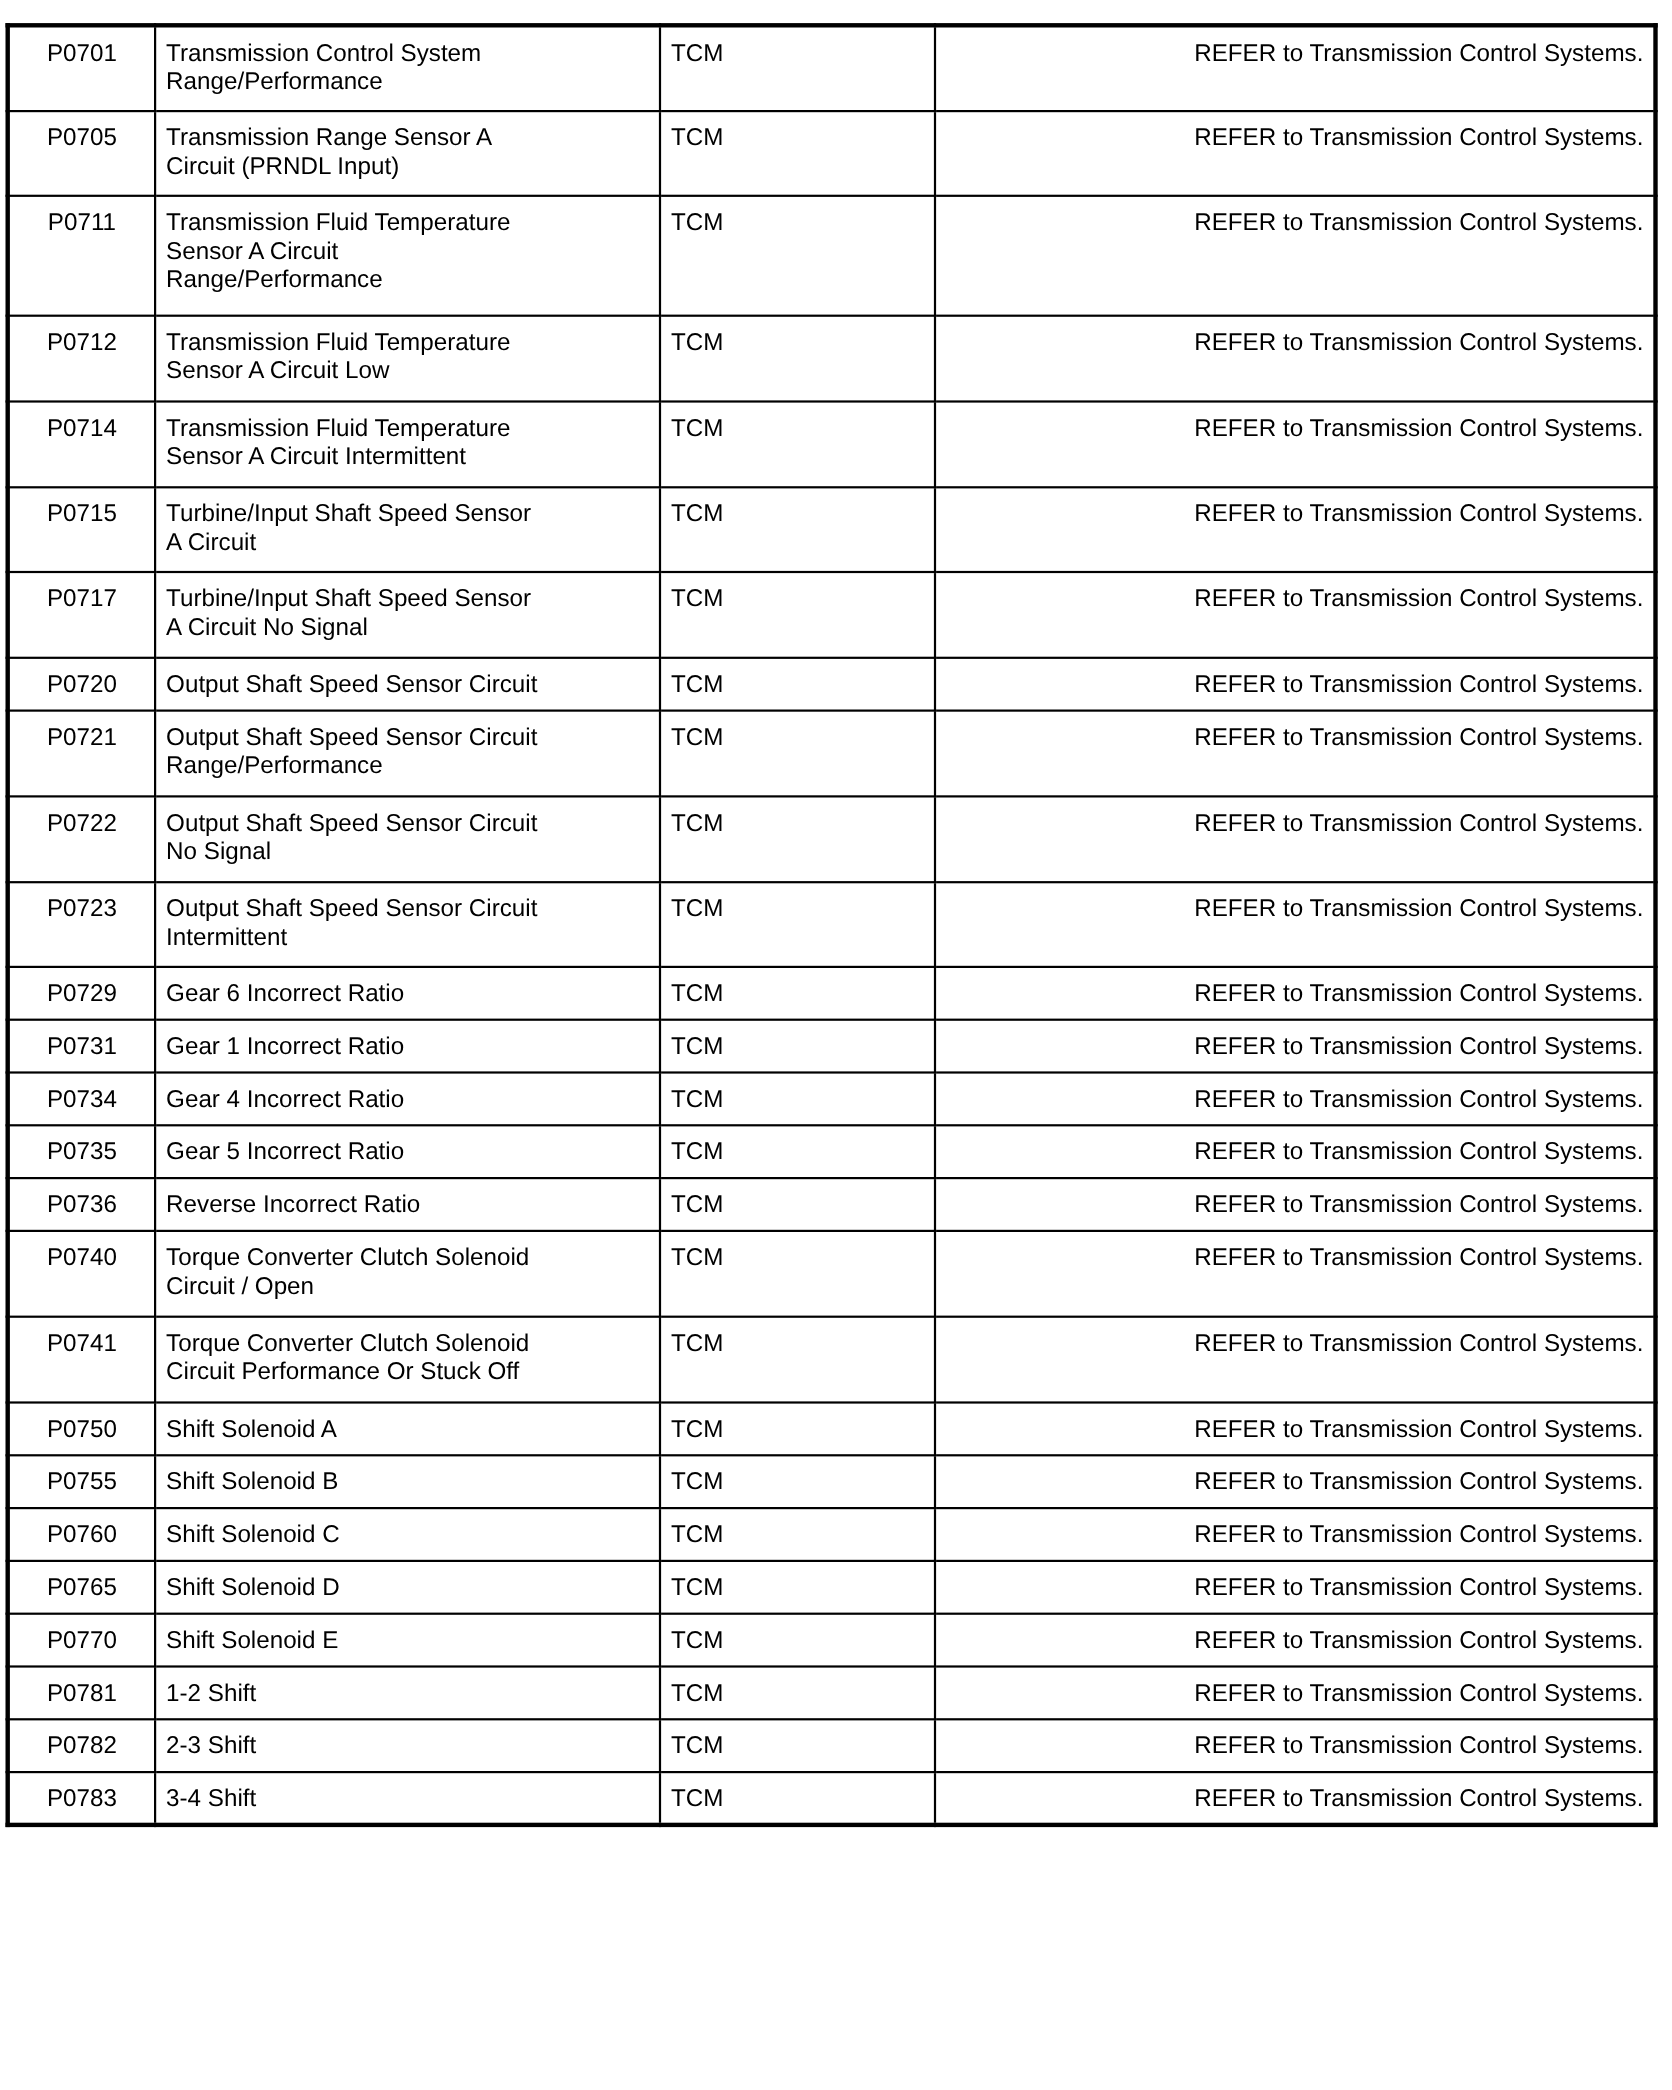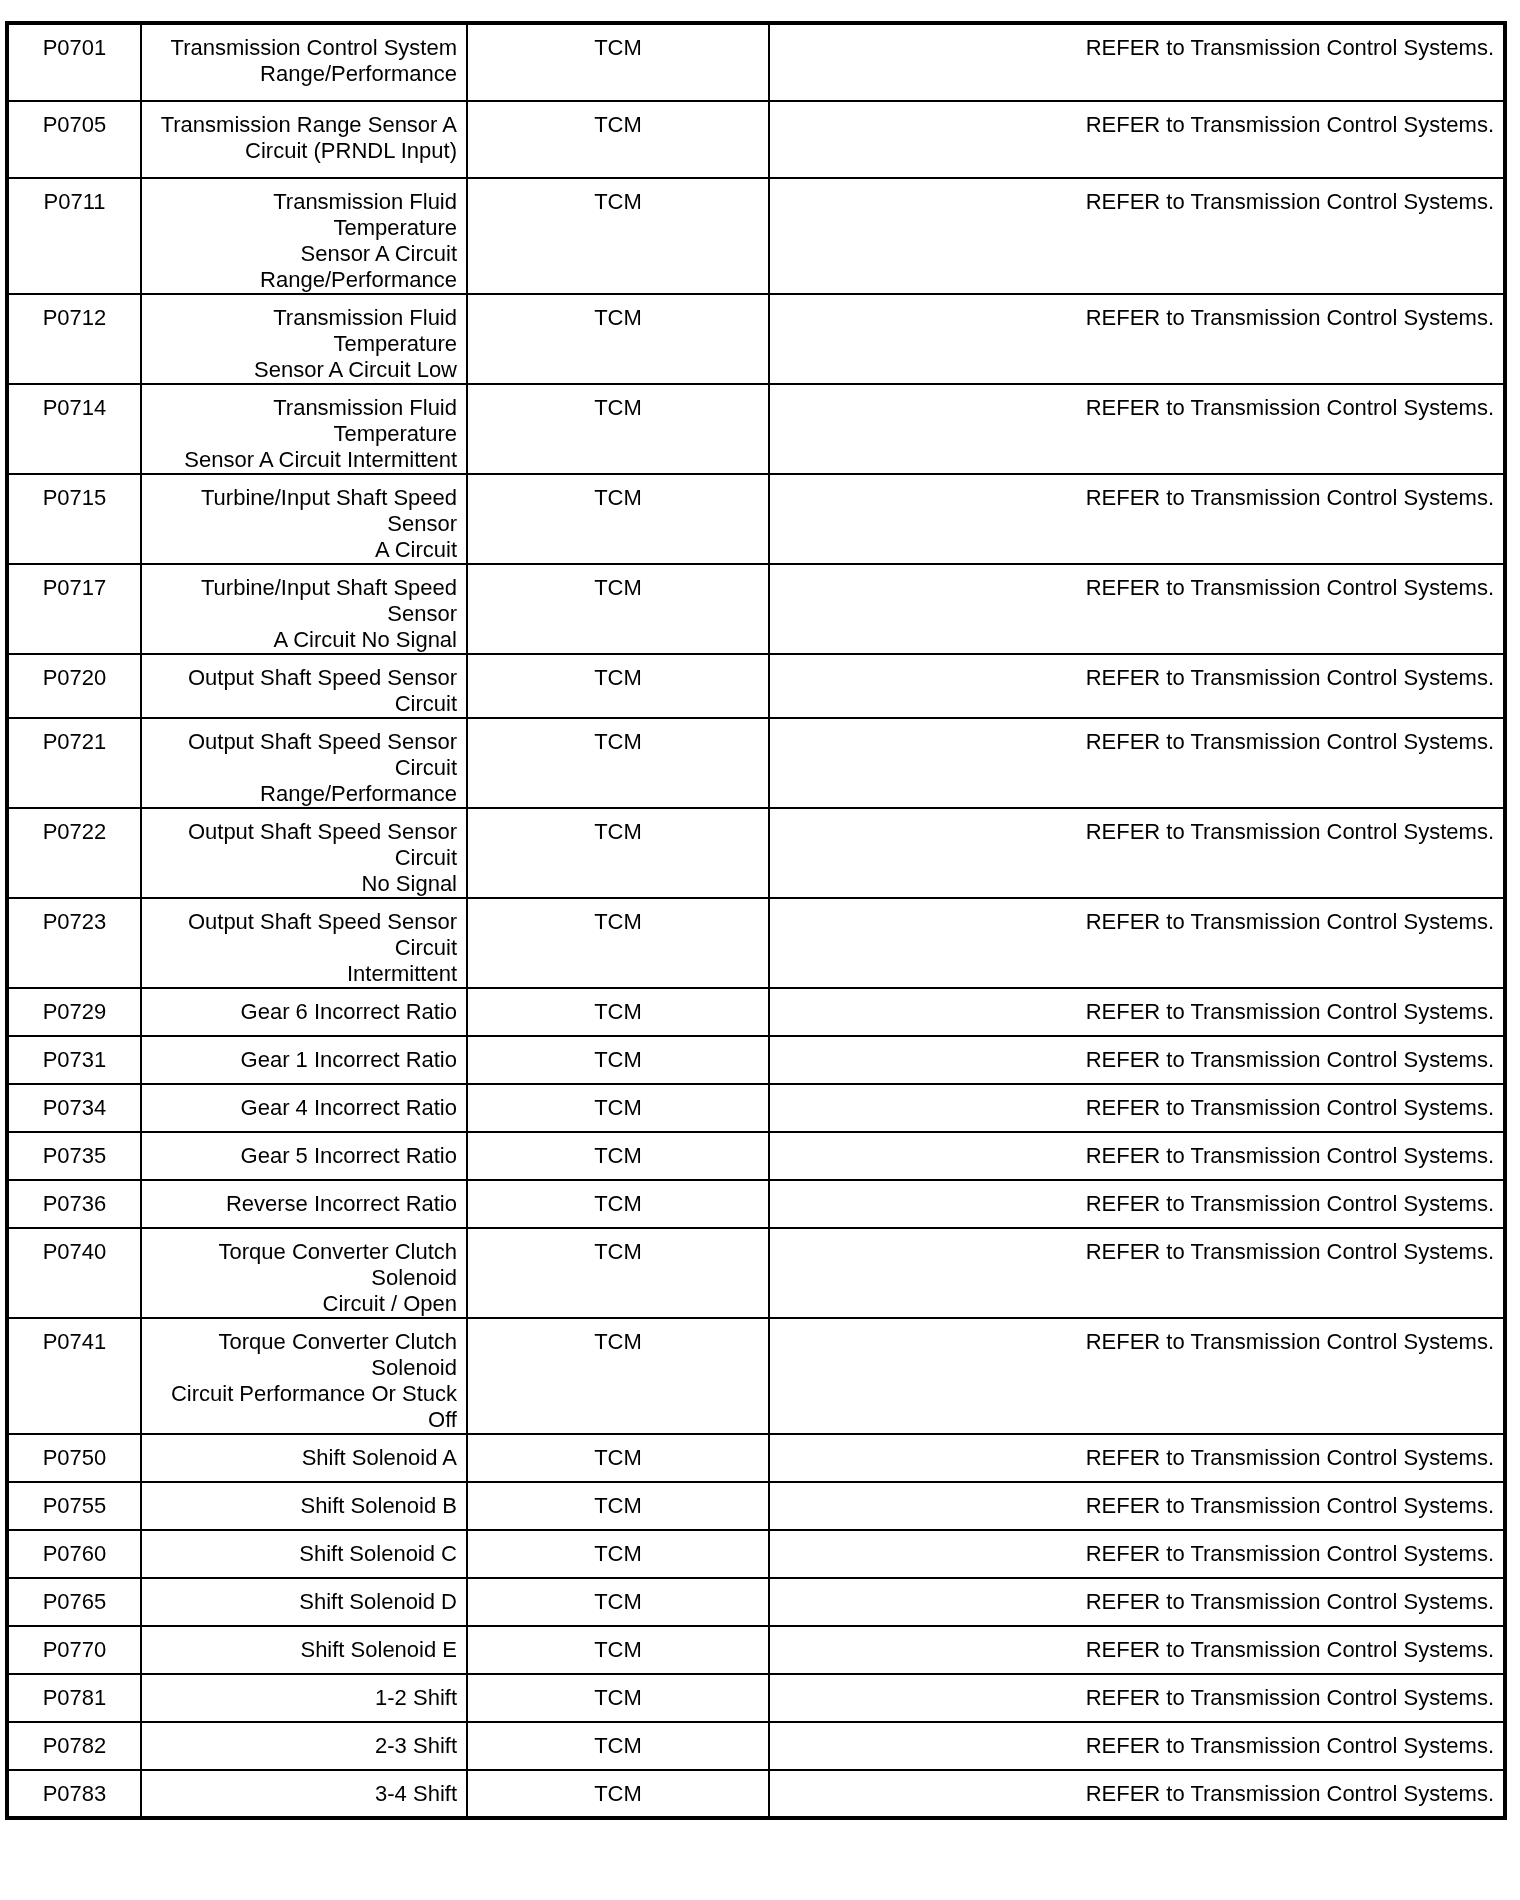--- a/index.html
+++ b/index.html
@@ -27,22 +27,22 @@
   .dtc-table td {
     border: 2px solid #000000;
     vertical-align: top;
     font-size: 22px;
     line-height: 26px;
     padding: 10px 9px 0 9px;
     box-sizing: border-box;
     overflow: hidden;
   }
   .col-code { width: 134px; text-align: center; }
-  .col-desc { width: 326px; text-align: right; }
-  .col-module { width: 302px; text-align: center; }
+  .col-desc { width: 459px; text-align: left; }
+  .col-module { width: 250px; text-align: left; }
   .col-action { width: auto; text-align: right; padding-left: 11px !important; }
   tr.h1 { height: 48px; }
   tr.h2 { height: 77.7px; }
   tr.h3 { height: 109px; }
   .desc-text { white-space: pre-line; }
 </style>
 </head>
 <body>
 
 <table class="dtc-table">

